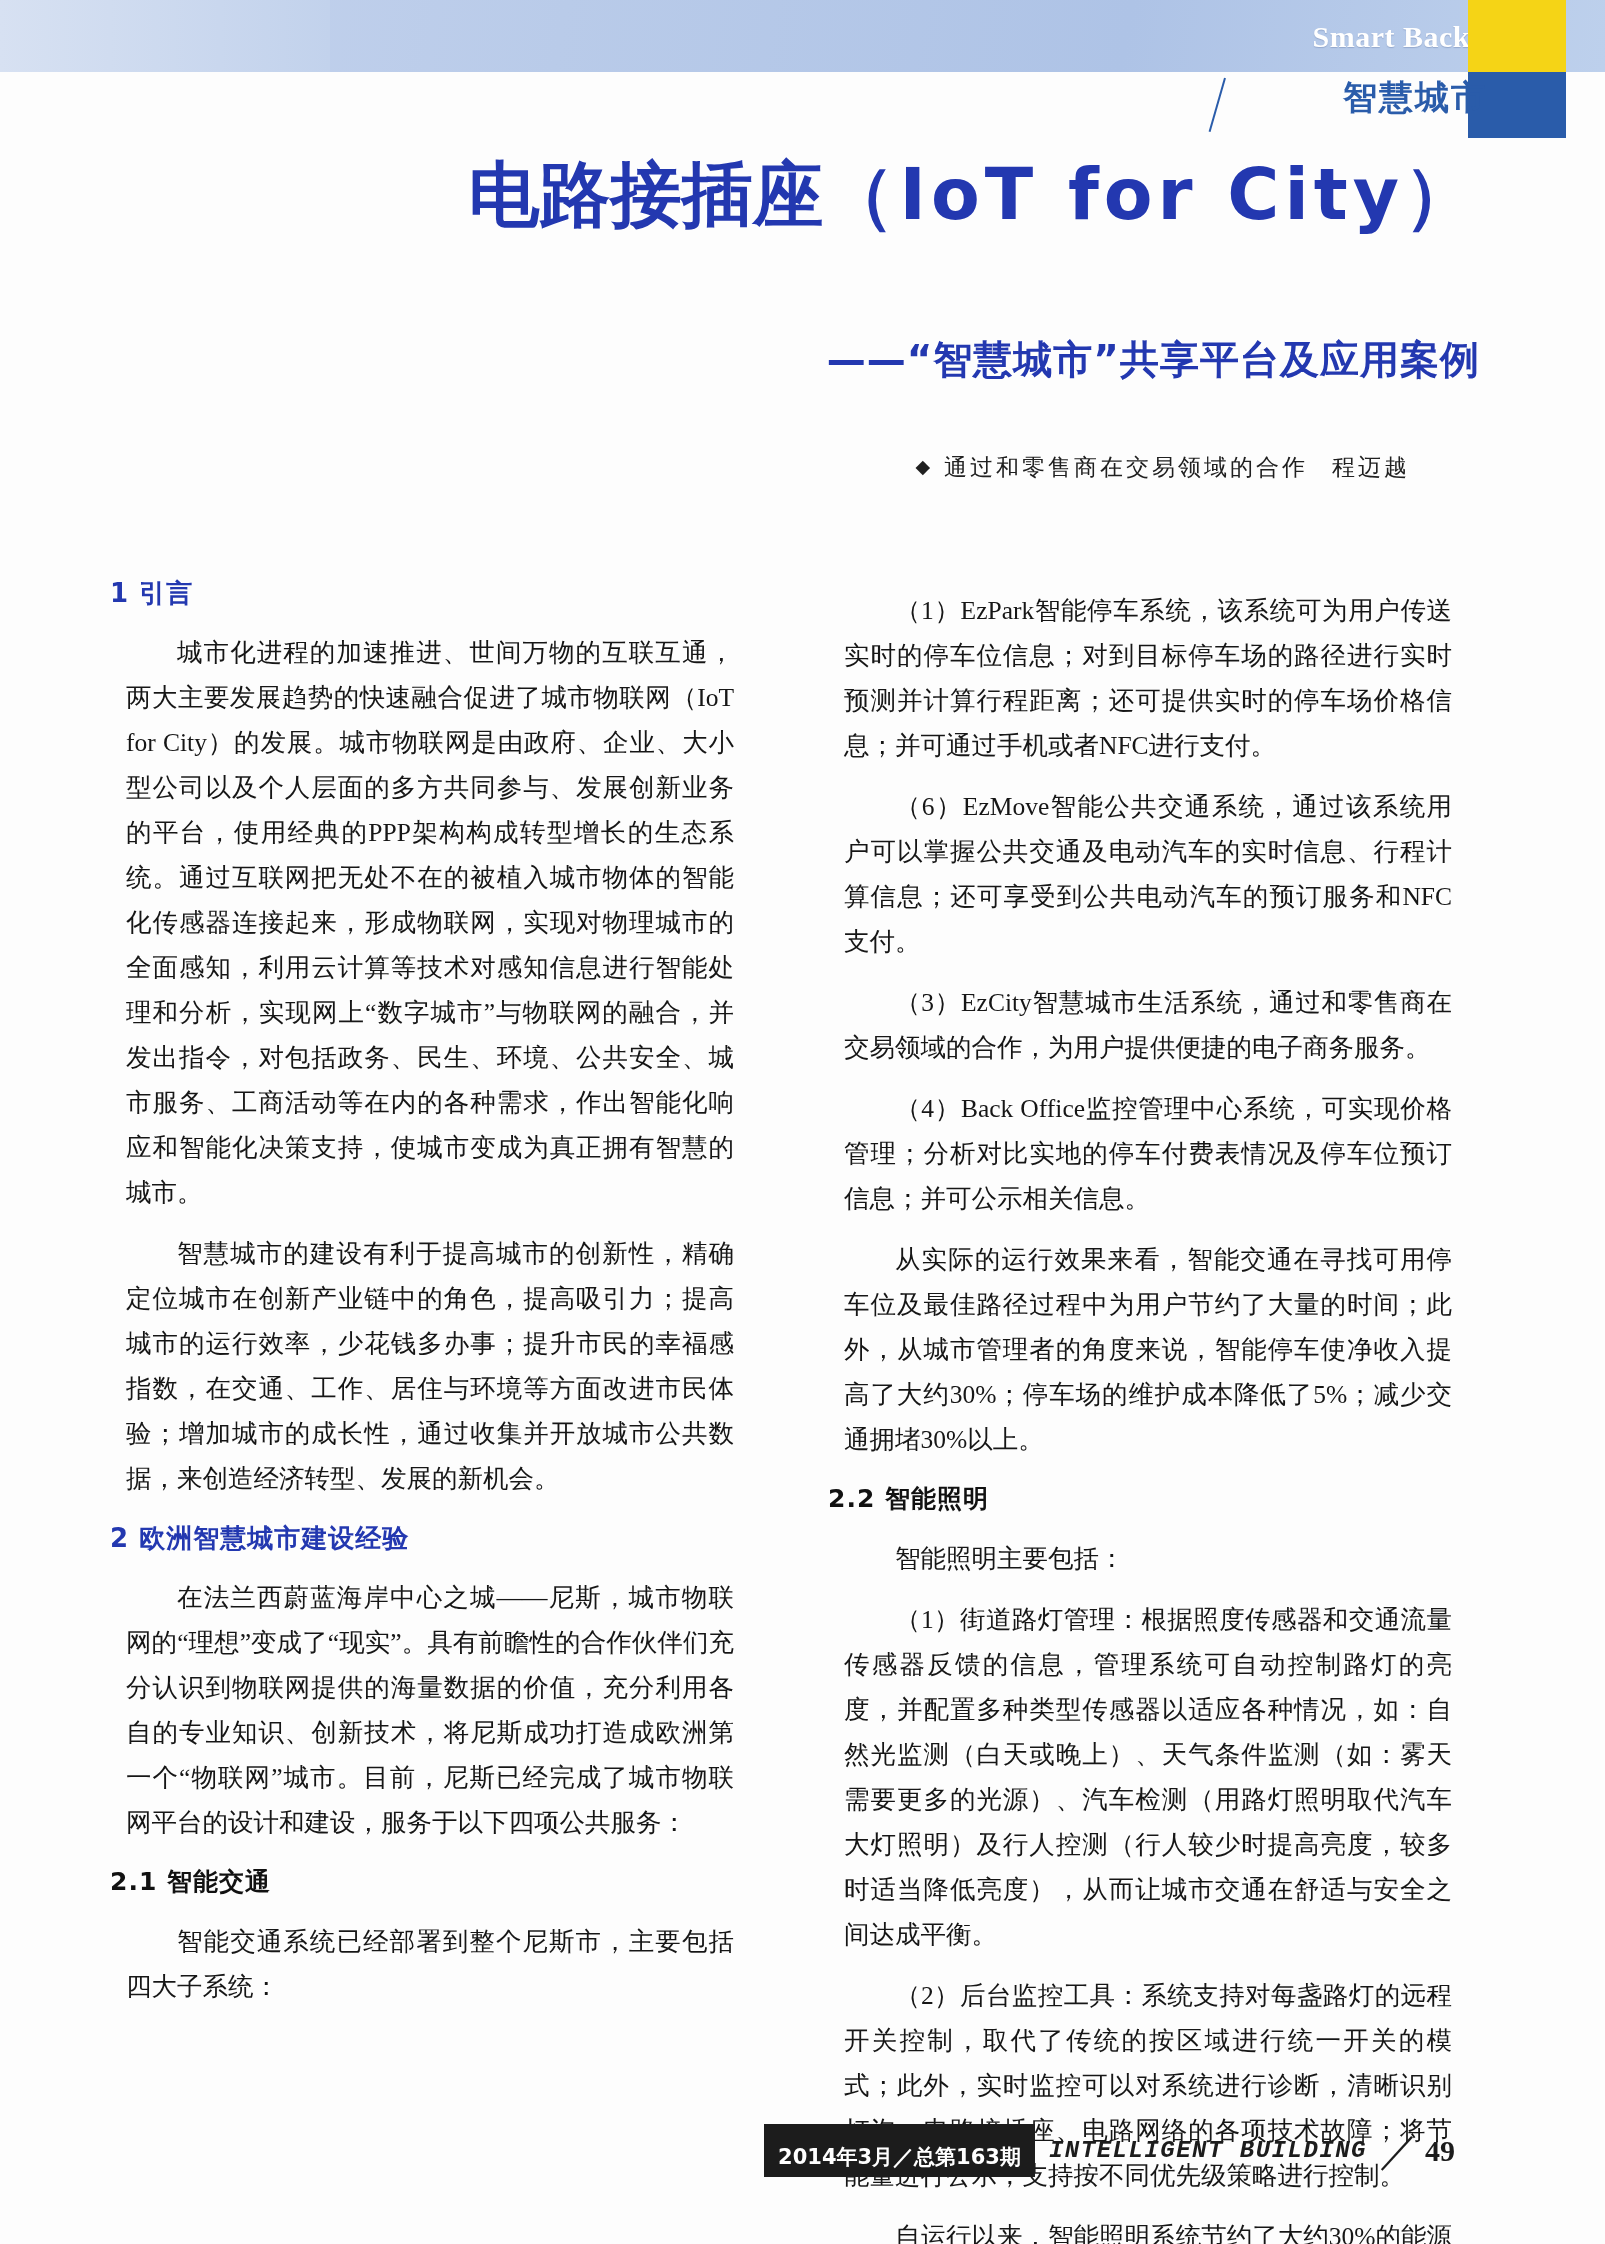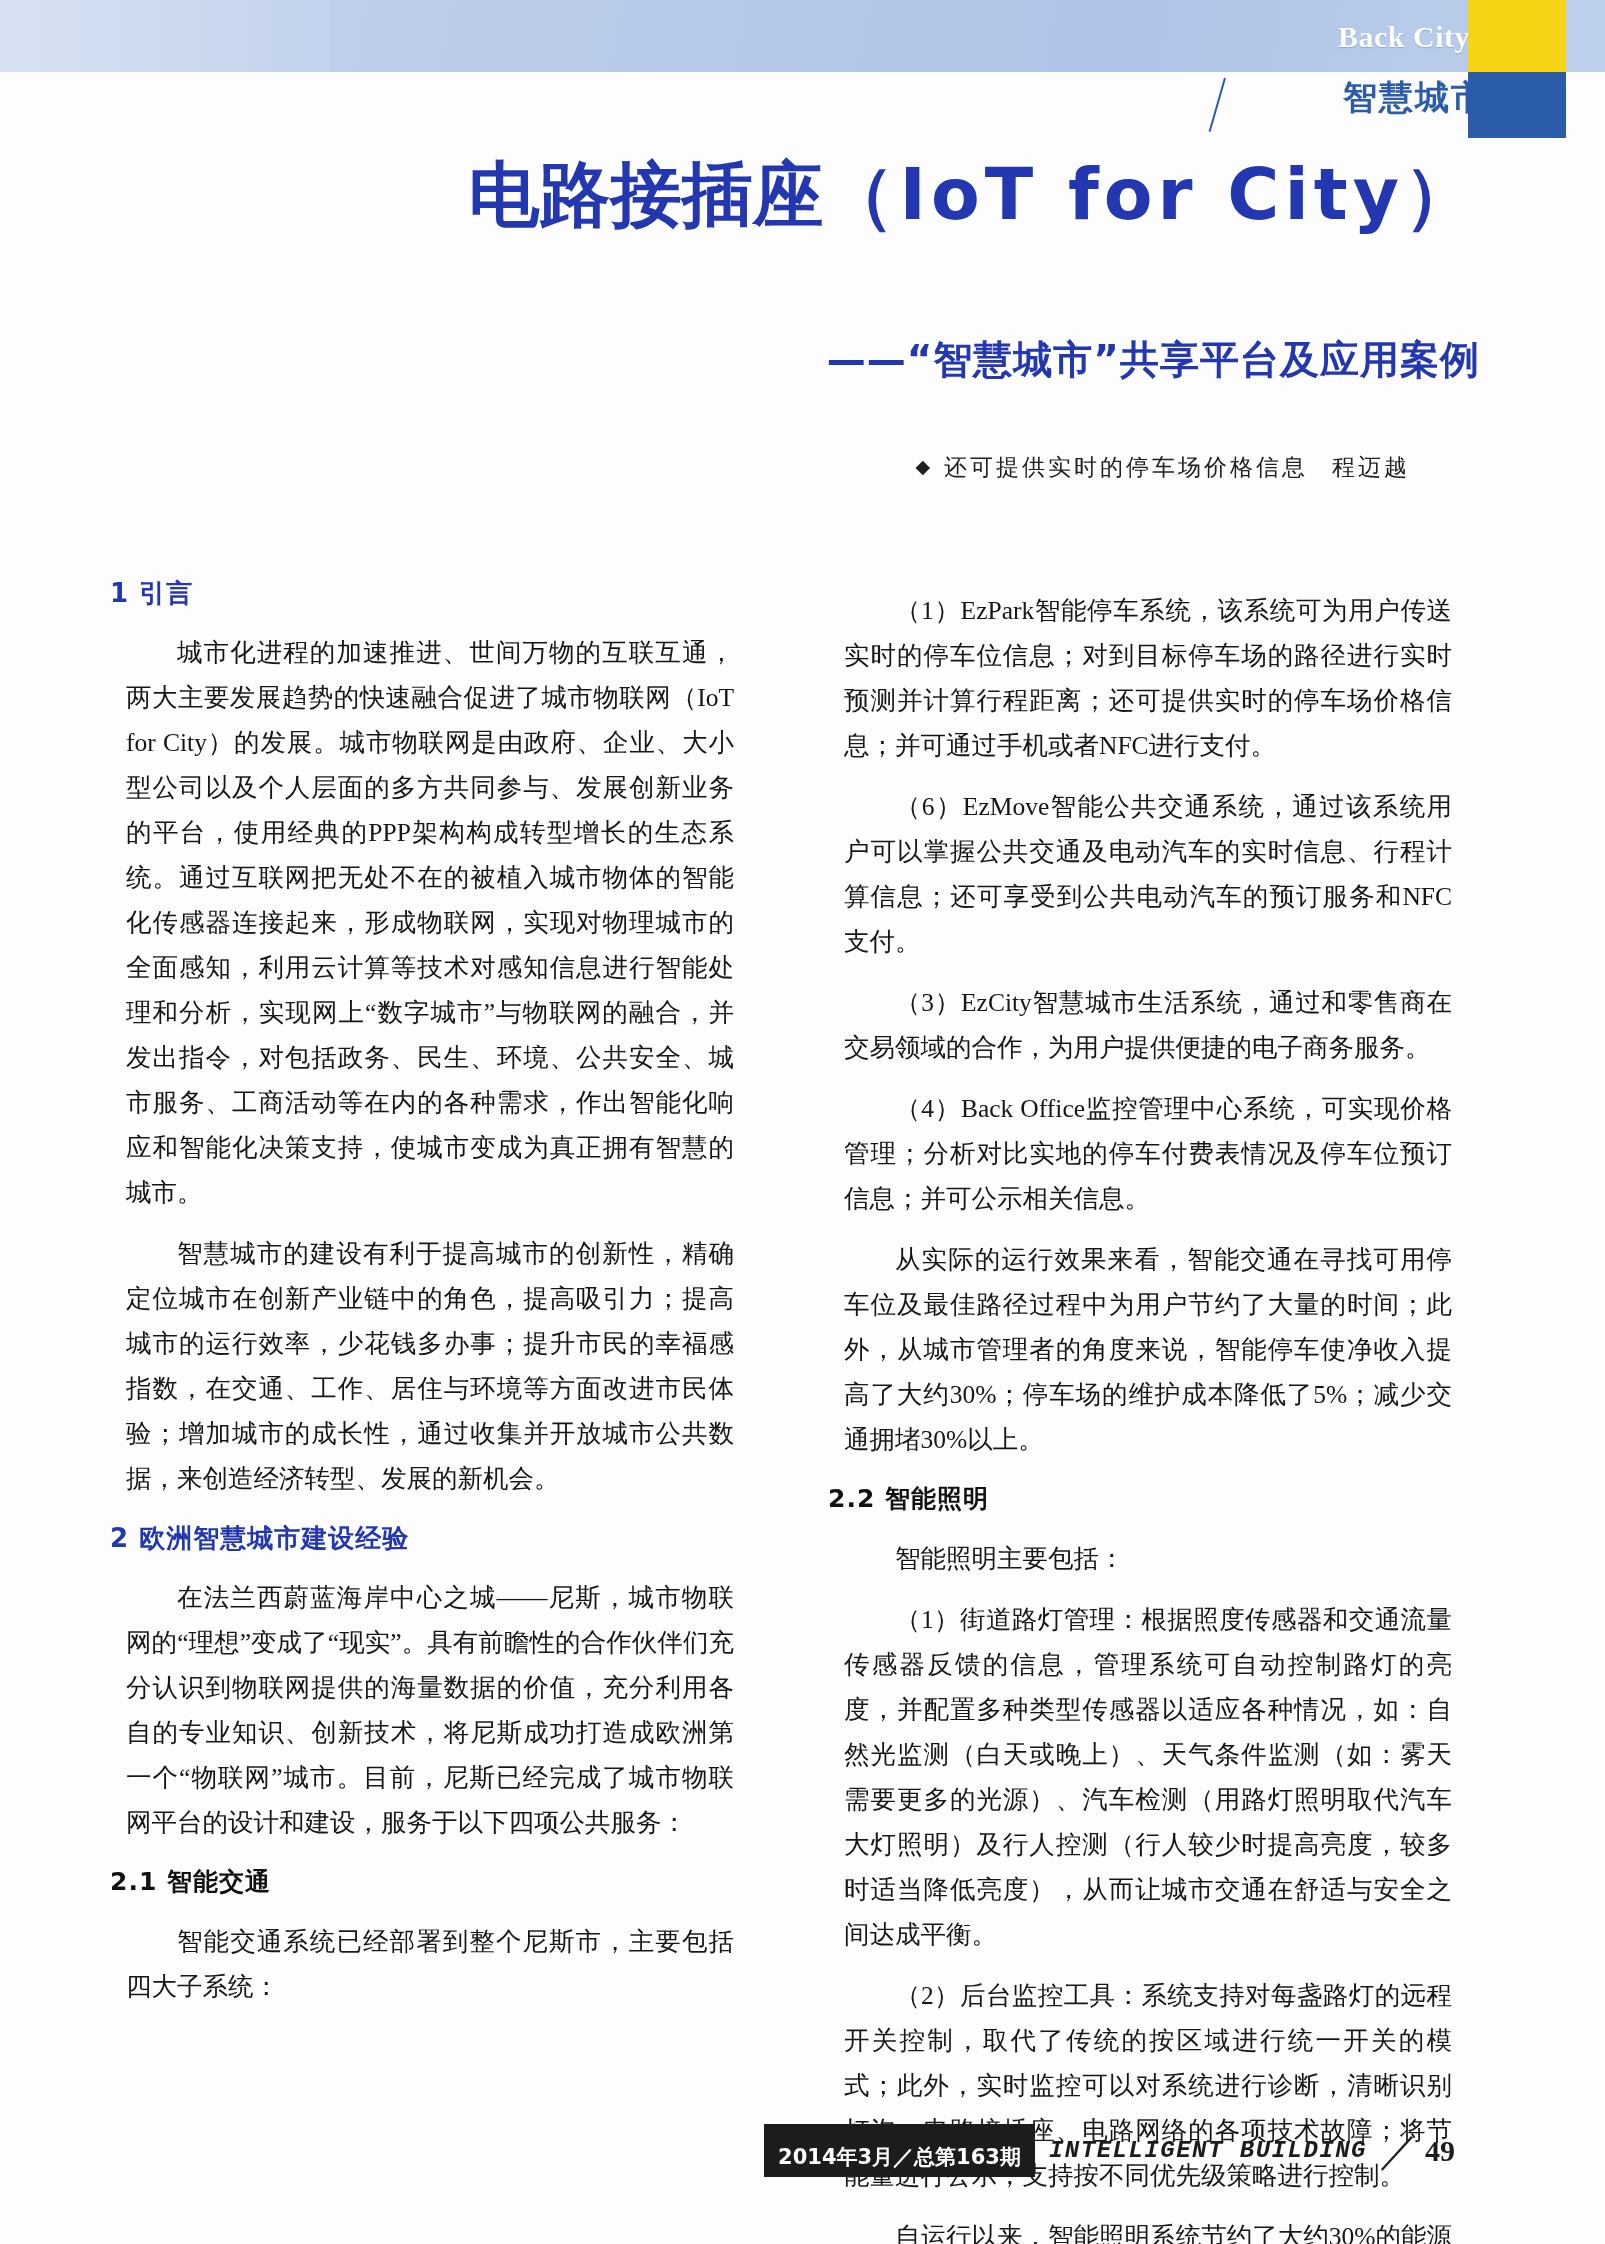--- a/index.html
+++ b/index.html
@@ -226,33 +226,33 @@
   }
 </style>
 </head>
 <body>
 
 <div class="page-scan"></div>
 
 <div class="header-band">
   <div class="header-band-left-fade"></div>
 </div>
-<div class="header-smart-city">Back City</div>
+<div class="header-smart-city">Smart Back</div>
 <div class="header-yellow"></div>
 <div class="header-blue"></div>
 <div class="header-slash"></div>
 <div class="header-zh">智慧城市</div>
 
 <div class="title-main">
   <span class="cn">电路接插座</span><span class="en">（IoT for City）</span>
 </div>
 <div class="title-sub">——“智慧城市”共享平台及应用案例</div>
 
 <div class="byline">
-  <span class="diamond">◆</span><span class="affil">还可提供实时的停车场价格信息</span><span class="author">程迈越</span>
+  <span class="diamond">◆</span><span class="affil">通过和零售商在交易领域的合作</span><span class="author">程迈越</span>
 </div>
 
 <div class="col col-left">
   <h2 class="sec">1  引言</h2>
   <p class="body">城市化进程的加速推进、世间万物的互联互通，两大主要发展趋势的快速融合促进了城市物联网（IoT for City）的发展。城市物联网是由政府、企业、大小型公司以及个人层面的多方共同参与、发展创新业务的平台，使用经典的PPP架构构成转型增长的生态系统。通过互联网把无处不在的被植入城市物体的智能化传感器连接起来，形成物联网，实现对物理城市的全面感知，利用云计算等技术对感知信息进行智能处理和分析，实现网上“数字城市”与物联网的融合，并发出指令，对包括政务、民生、环境、公共安全、城市服务、工商活动等在内的各种需求，作出智能化响应和智能化决策支持，使城市变成为真正拥有智慧的城市。</p>
   <p class="body">智慧城市的建设有利于提高城市的创新性，精确定位城市在创新产业链中的角色，提高吸引力；提高城市的运行效率，少花钱多办事；提升市民的幸福感指数，在交通、工作、居住与环境等方面改进市民体验；增加城市的成长性，通过收集并开放城市公共数据，来创造经济转型、发展的新机会。</p>
   <h2 class="sec">2  欧洲智慧城市建设经验</h2>
   <p class="body">在法兰西蔚蓝海岸中心之城——尼斯，城市物联网的“理想”变成了“现实”。具有前瞻性的合作伙伴们充分认识到物联网提供的海量数据的价值，充分利用各自的专业知识、创新技术，将尼斯成功打造成欧洲第一个“物联网”城市。目前，尼斯已经完成了城市物联网平台的设计和建设，服务于以下四项公共服务：</p>
   <h3 class="sub">2.1  智能交通</h3>
   <p class="body">智能交通系统已经部署到整个尼斯市，主要包括四大子系统：</p>

